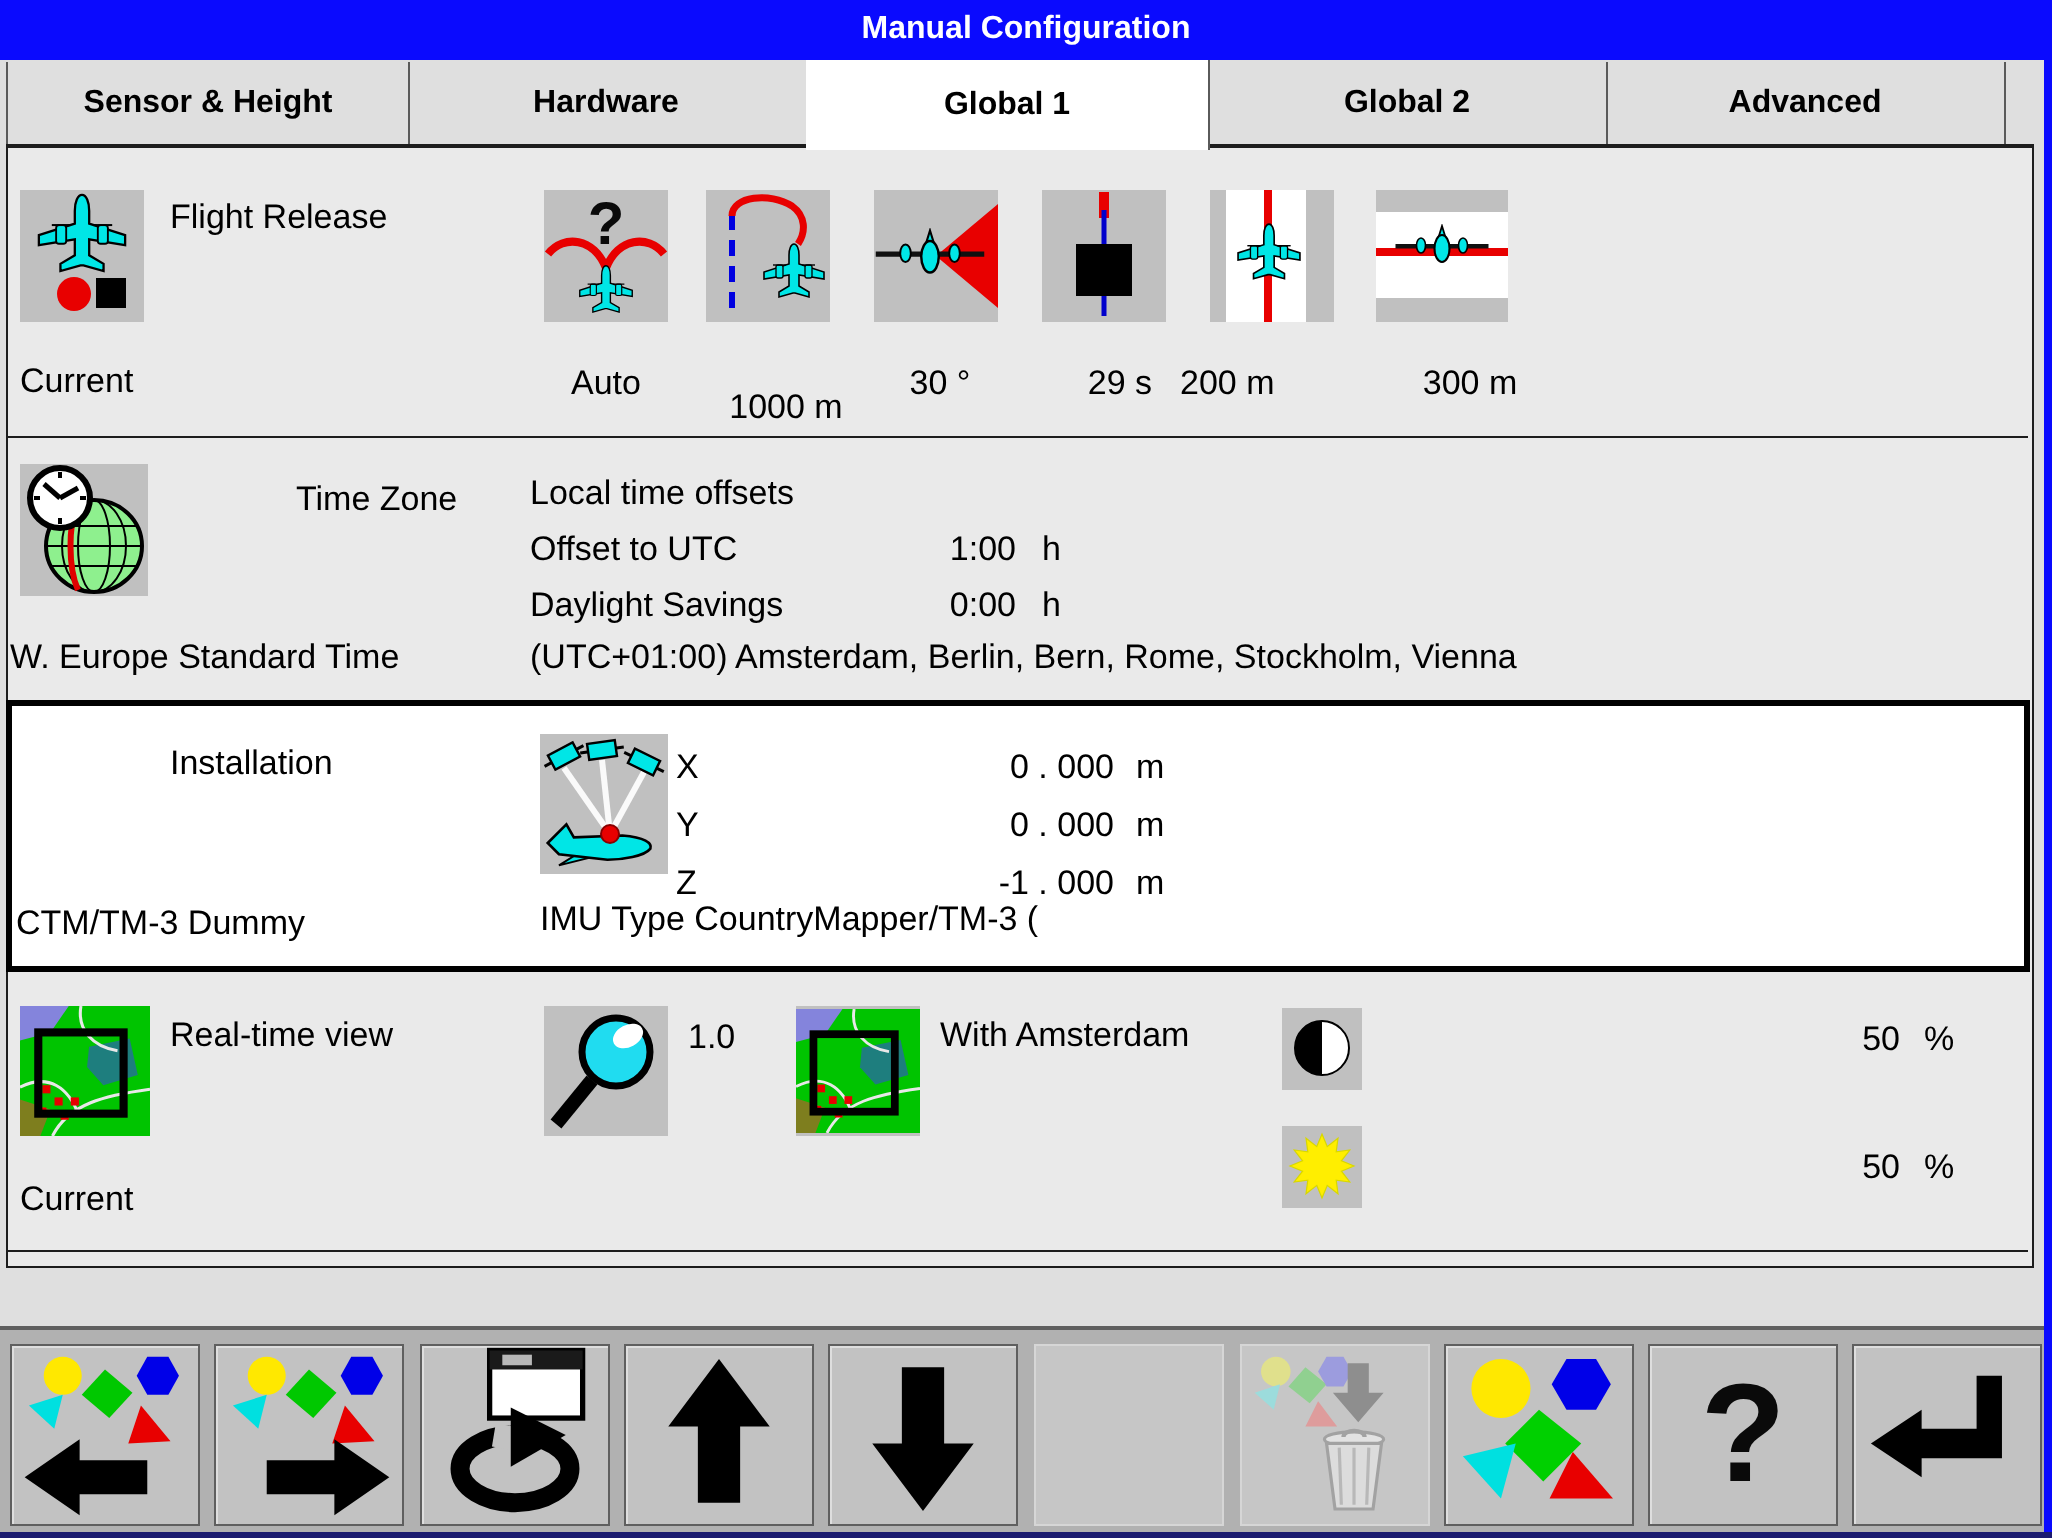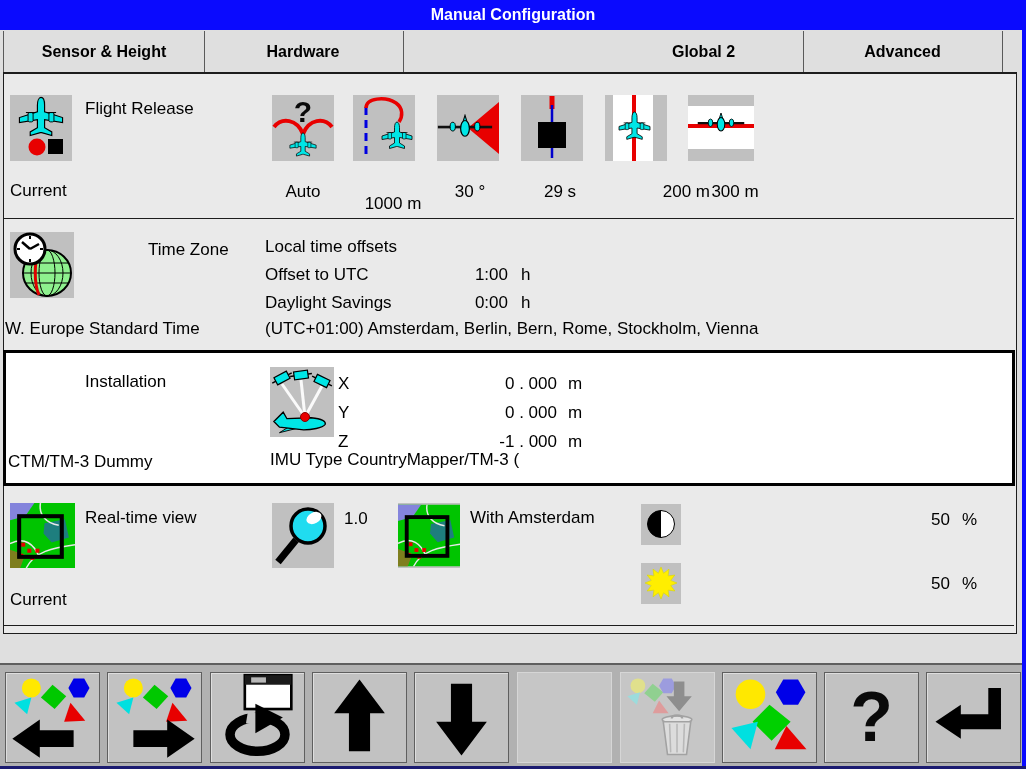--- a/index.html
+++ b/index.html
@@ -76,20 +76,23 @@
     <span>Manual Configuration</span>
   </div>
 
   <div class="abs tabstrip"></div>
   <div class="tab" style="left:203px;width:200px;">
       <span>Hardware</span>
     </div>
   <div class="tab first" style="left:3px;width:200px;">
       <span>Sensor &amp; Height</span>
     </div>
+  <div class="tab active" style="left:403px;width:201px;">
+      <span>Global 1</span>
+    </div>
   <div class="tab" style="left:604px;width:199px;">
       <span>Global 2</span>
     </div>
   <div class="tab" style="left:803px;width:199px;">
       <span>Advanced</span>
     </div>
 
   <div class="abs content"></div>
   <div class="abs sep" style="left:4px;top:218px;width:1010px;"></div>
   <div class="abs sep" style="left:4px;top:625px;width:1010px;"></div>
@@ -143,21 +146,21 @@
     <svg viewBox="0 0 66 66">
       <rect x="0" y="11" width="66" height="43" fill="#fff"></rect>
       <line x1="0" y1="31" x2="66" y2="31" stroke="#e80000" stroke-width="4"></line>
       <use href="#plane-front" x="9" y="17" width="48" height="23"></use>
     </svg>
   </div>
   <div class="t" style="left:243px;top:182px;width:120px;text-align:center;">Auto</div>
   <div class="t" style="left:333px;top:194px;width:120px;text-align:center;">1000 m</div>
   <div class="t" style="left:410px;top:182px;width:120px;text-align:center;">30 °</div>
   <div class="t" style="left:500px;top:182px;width:120px;text-align:center;">29 s</div>
-  <div class="t" style="left:590px;top:182px;width:120px;text-align:right;">200 m</div>
+  <div class="t" style="left:590px;top:182px;width:120px;text-align:left;">200 m</div>
   <div class="t" style="left:675px;top:182px;width:120px;text-align:center;">300 m</div>
 
   <div class="abs" style="left:4px;top:219px;width:1010px;height:130px;"></div>
   <div class="tile" style="left:10px;top:232px;width:64px;height:66px;">
     <svg viewBox="0 0 64 66">
       <ellipse cx="37" cy="41" rx="24" ry="23" fill="#8ef08e" stroke="#000" stroke-width="2"></ellipse>
       <ellipse cx="37" cy="41" rx="8" ry="23" fill="none" stroke="#000" stroke-width="1"></ellipse>
       <ellipse cx="37" cy="41" rx="16" ry="23" fill="none" stroke="#000" stroke-width="1"></ellipse>
       <line x1="16" y1="31" x2="58" y2="31" stroke="#000" stroke-width="1"></line>
       <line x1="13" y1="41" x2="61" y2="41" stroke="#000" stroke-width="1"></line>

